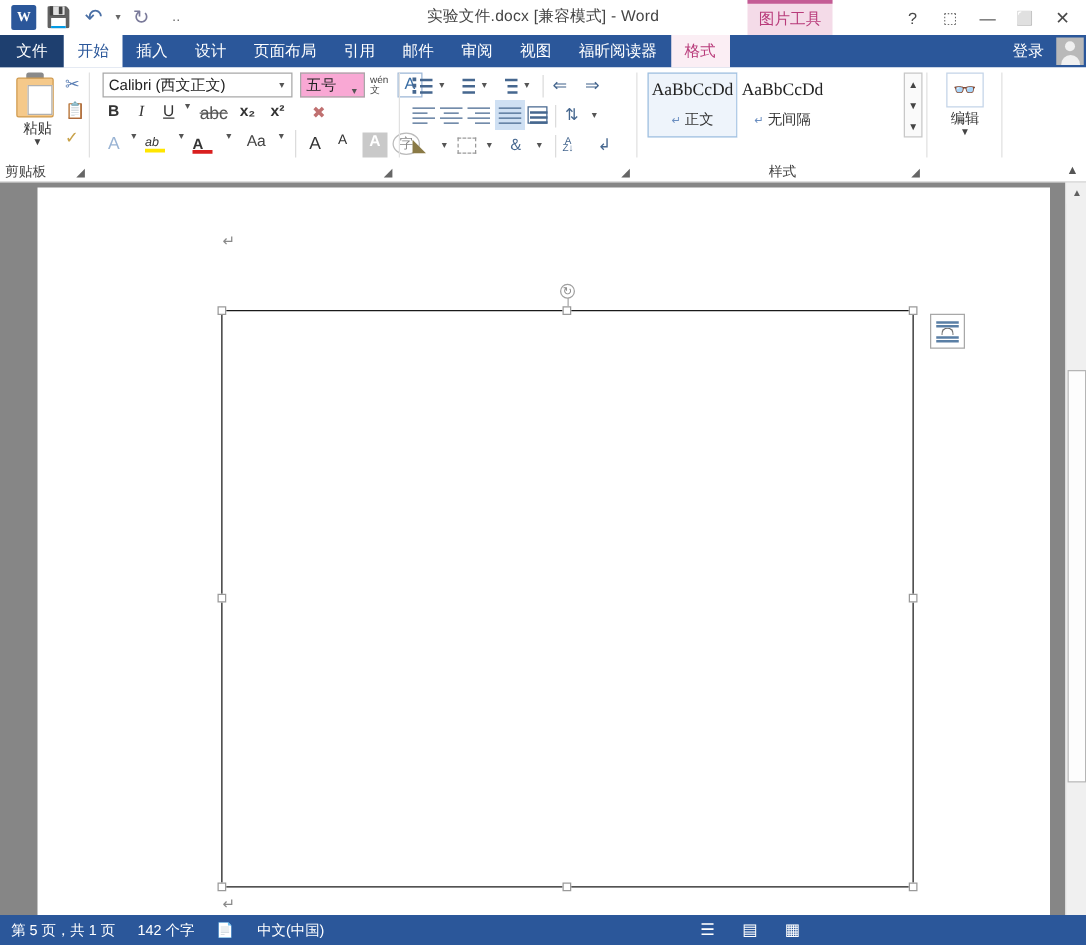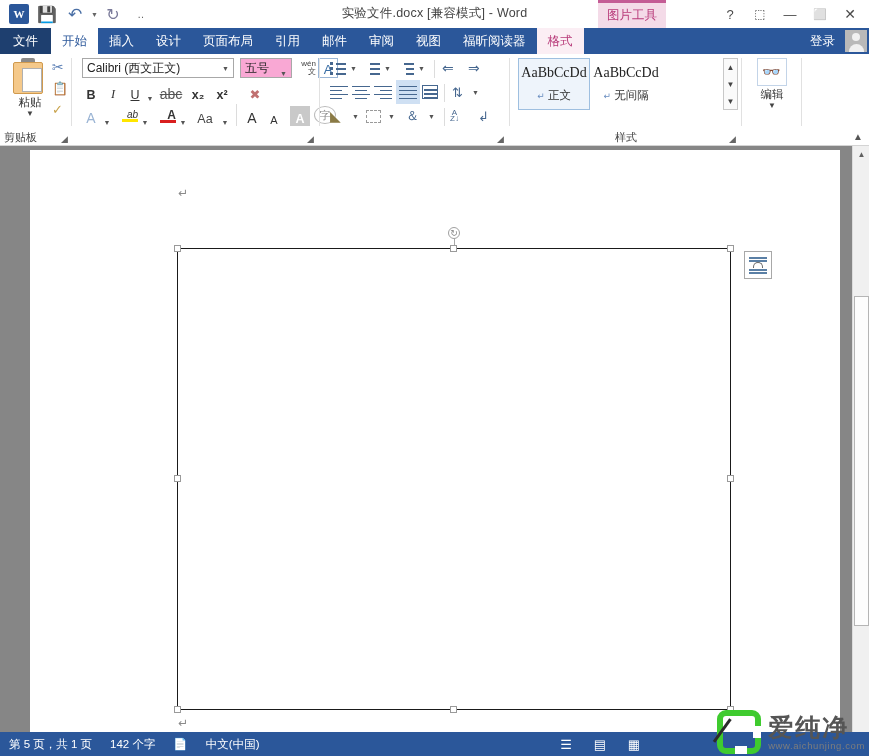--- a/index.html
+++ b/index.html
@@ -122,21 +122,21 @@
     border: 1px solid #a8a8a8; background: #fff; font-size: 12px; color: #222;
     display: flex; align-items: center; padding-left: 4px;
   }
   .fontsize-box {
     position: absolute; left: 168px; top: 4px; width: 52px; height: 20px;
     border: 1px solid #a8a8a8; background: #f9a8d4; font-size: 12px; color: #222;
     display: flex; align-items: flex-end; padding-left: 4px;
   }
   .combo-caret { position: absolute; right: 4px; font-size: 7px; color: #555; }
   .fbtn {
-    position: absolute; display: flex; align-items: flex-end; justify-content: center;
+    position: absolute; display: flex; align-items: flex-start; justify-content: center;
     font-size: 12.5px; color: #333; height: 20px;
   }
   .phonetic { left: 224px; top: 4px; width: 20px; font-size: 8px; color: #444; flex-direction: column; line-height: 8px;}
   .charborder {
     left: 246px; top: 4px; width: 20px; height: 20px;
     border: 1px solid #9bb6d6; color: #3a6ea5; font-size: 13px;
   }
   .row2 { top: 28px; }
   .row3 { top: 52px; }
   .sep-v { position: absolute; width: 1px; background: #dcdcdc; }
@@ -570,24 +570,14 @@
     <div class="sb-item">142 个字</div>
     <div class="sb-item">📄</div>
     <div class="sb-item">中文(中国)</div>
     <div class="sb-views">
       <div class="sb-view">☰</div>
       <div class="sb-view">▤</div>
       <div class="sb-view">▦</div>
     </div>
   </div>
 
-  <div class="watermark">
-    <div class="wm-logo">
-      <span class="notch-r"></span>
-      <span class="notch-b"></span>
-    </div>
-    <div class="wm-text">
-      <span class="wm-cn">爱纯净</span>
-      <span class="wm-url">www.aichunjing.com</span>
-    </div>
-  </div>
 
 </div>
 
 </body></html>

